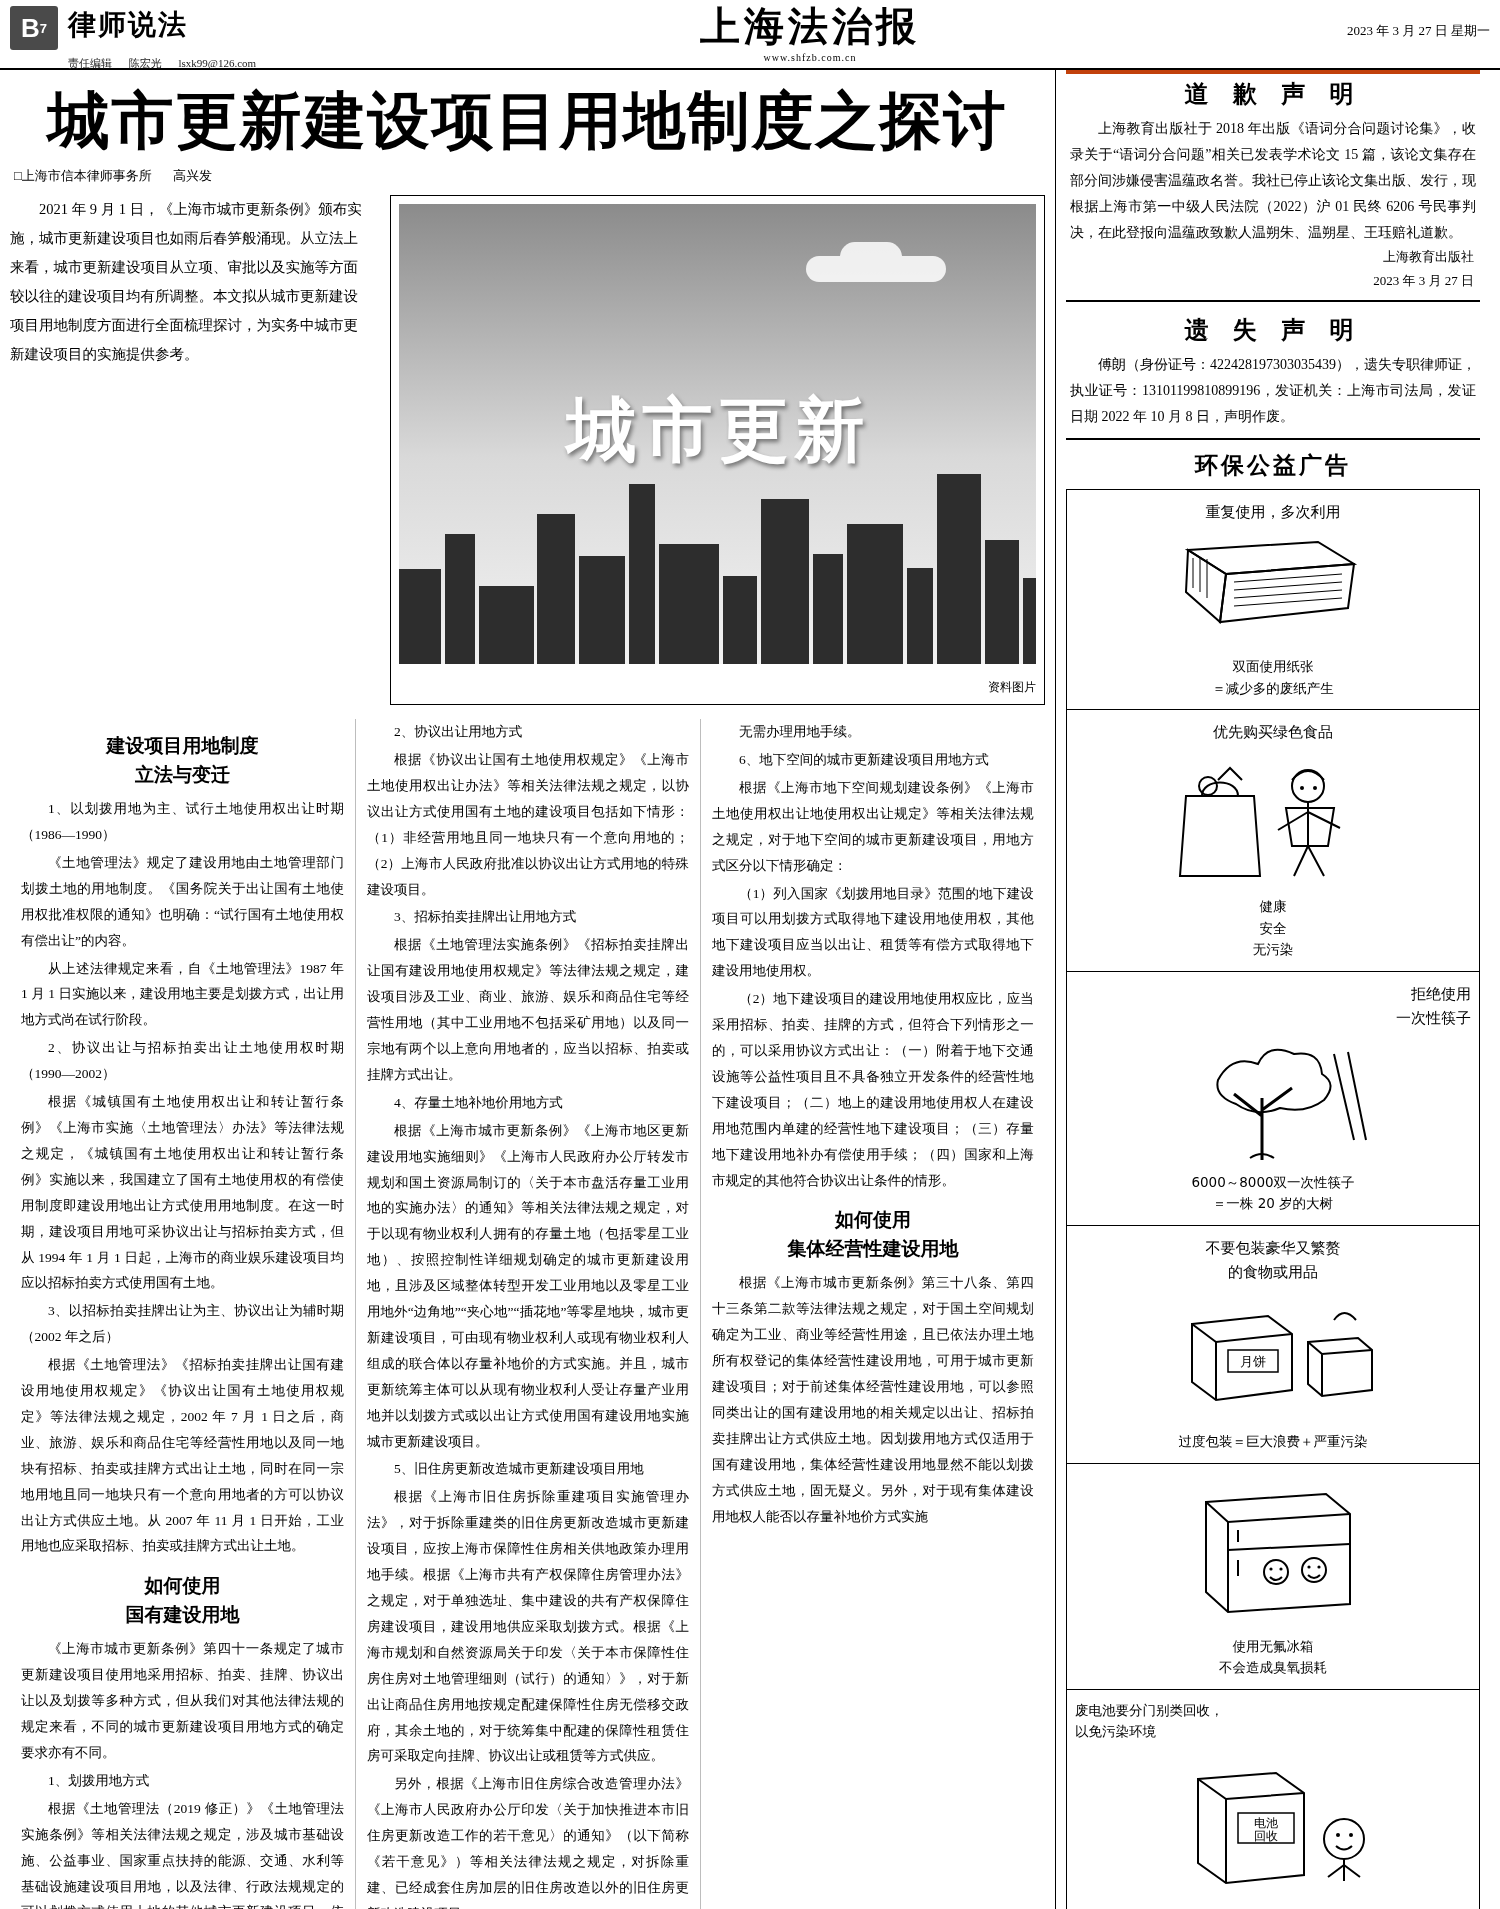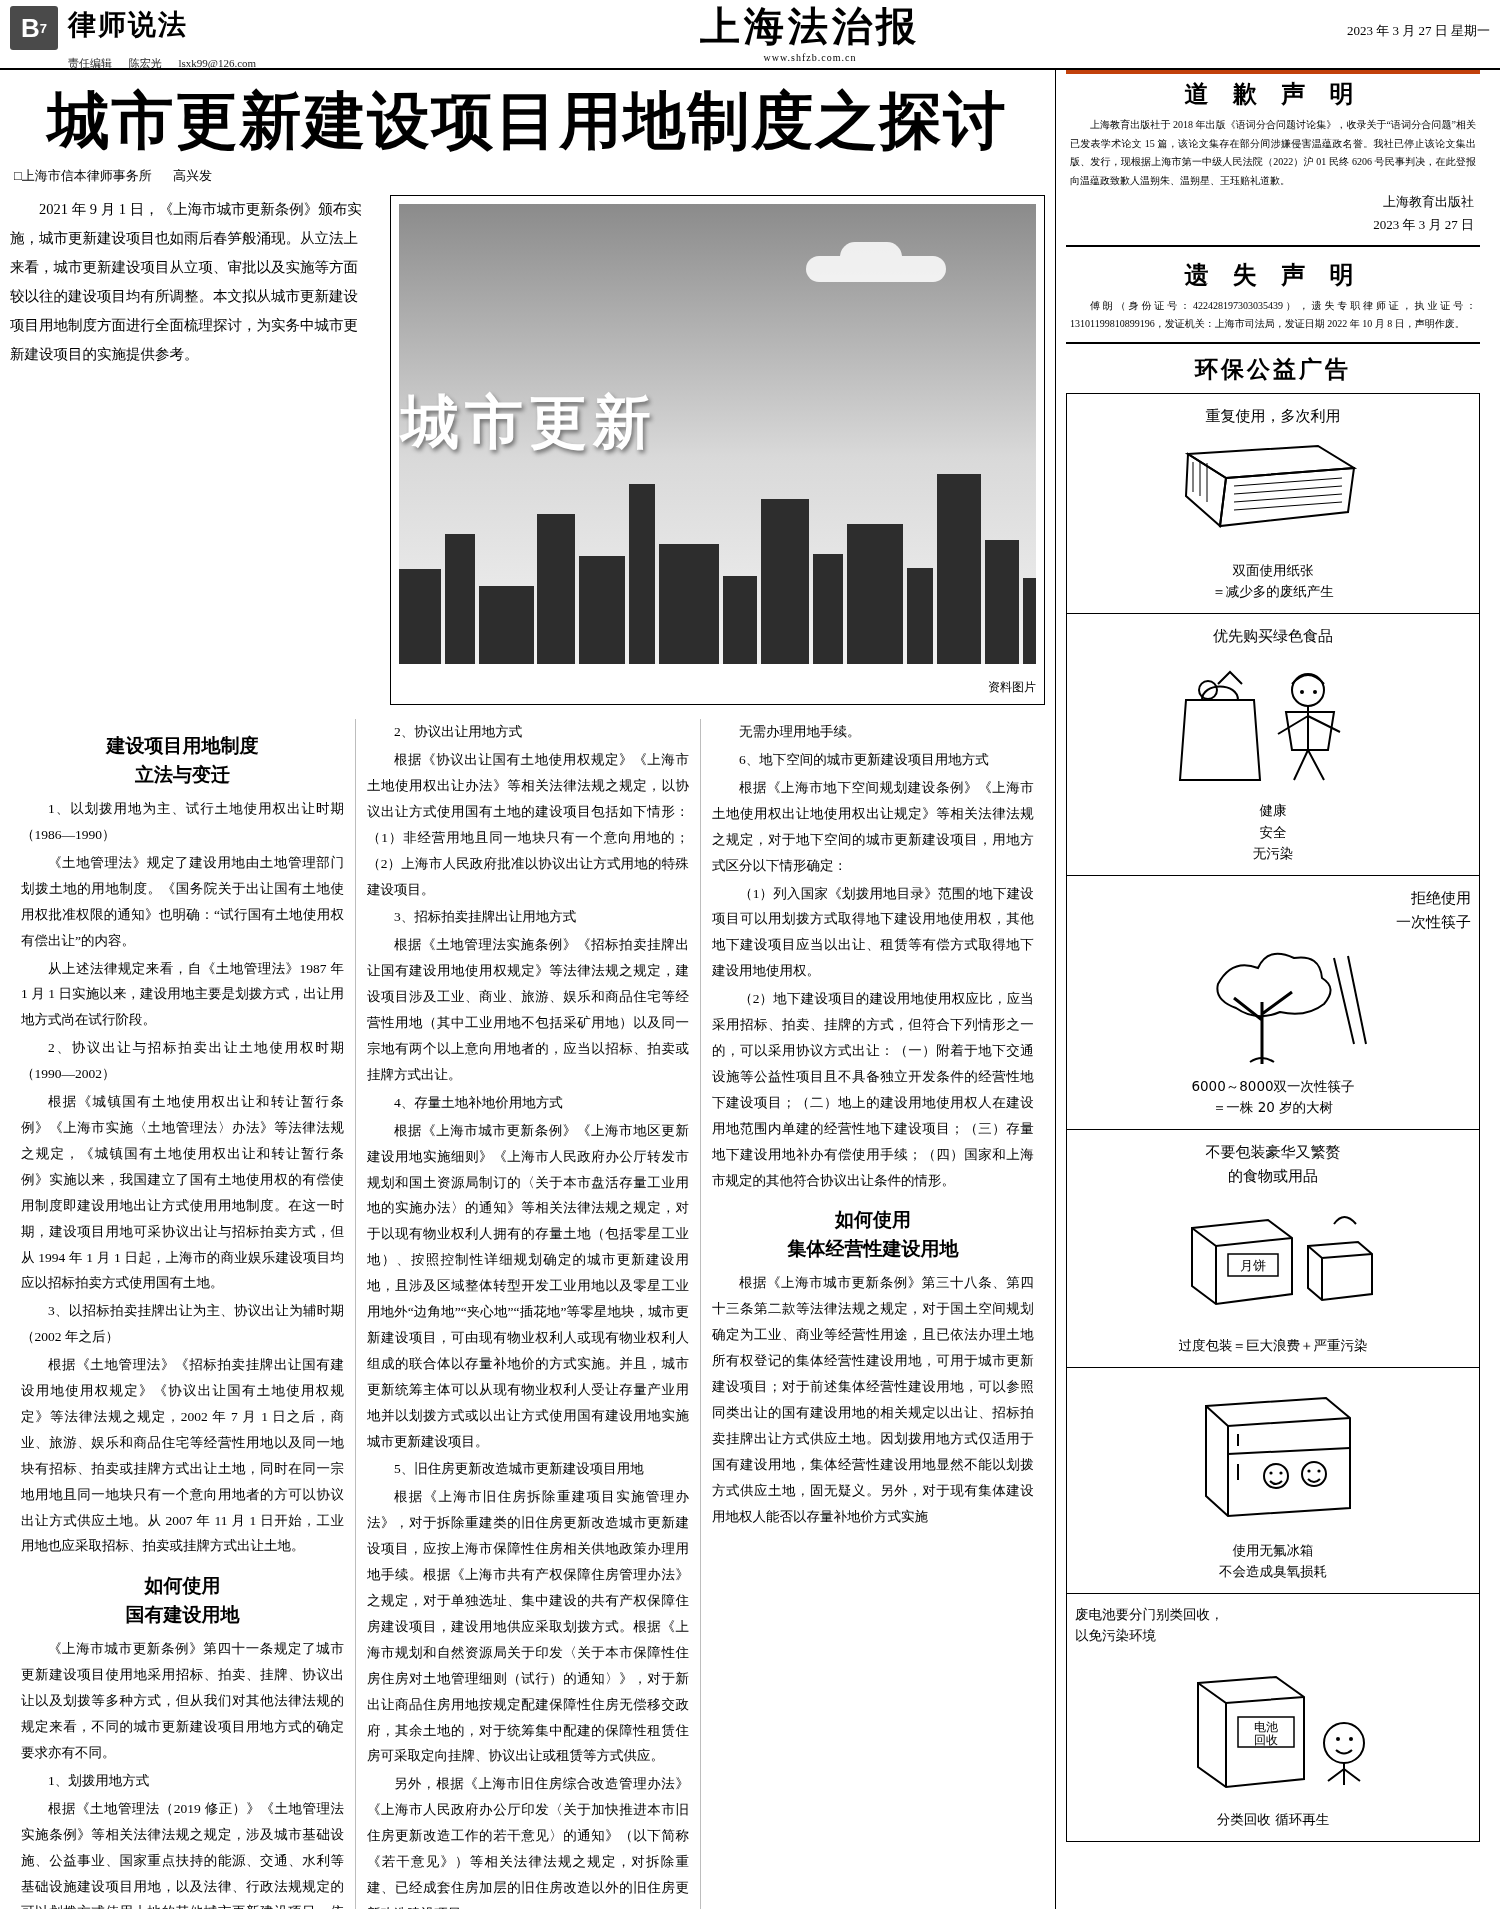--- a/index.html
+++ b/index.html
@@ -27,39 +27,39 @@
 
   
   .headline{font-family:"DejaVu Sans",sans-serif;font-weight:bold;font-size:62px;letter-spacing:2px;text-align:center;margin:18px 0 14px;line-height:1.05;}
   .byline{font-size:13px;margin:6px 0 10px 4px;}
   .byline span{margin-right:18px;}
 
   .intro-img-row{display:flex;}
   .intro{width:380px;font-size:14.5px;line-height:2.0;text-indent:2em;padding-right:18px;box-sizing:border-box;}
   .figure{flex:1;border:1px solid #000;padding:8px;box-sizing:border-box;}
   .fig-inner{height:460px;background:linear-gradient(#8b8b8b,#d9d9d9 55%,#f2f2f2);position:relative;overflow:hidden;}
-  .fig-title{position:absolute;top:180px;left:2px;right:0;text-align:left;font-family:"DejaVu Sans",sans-serif;font-weight:bold;font-size:58px;color:#fff;letter-spacing:6px;text-shadow:2px 3px 4px rgba(0,0,0,.45);}
+  .fig-title{position:absolute;top:180px;left:2px;right:0;text-align:center;font-family:"DejaVu Sans",sans-serif;font-weight:bold;font-size:70px;color:#fff;letter-spacing:6px;text-shadow:2px 3px 4px rgba(0,0,0,.45);}
   .sky-cloud{position:absolute;top:52px;right:90px;width:140px;height:26px;background:#fff;border-radius:14px;opacity:.85;}
   .sky-cloud:after{content:"";position:absolute;top:-14px;left:34px;width:62px;height:30px;background:#fff;border-radius:20px;}
   .skyline{position:absolute;bottom:0;left:0;right:0;height:215px;}
   .bld{position:absolute;bottom:0;background:#2d2d2d;}
   .fig-cap{text-align:right;font-size:12px;margin-top:15px;}
 
   
   .cols3{display:flex;margin-top:14px;}
   .col{width:33.33%;padding:0 11px;box-sizing:border-box;font-size:13.5px;line-height:1.92;text-align:justify;}
   .col + .col{border-left:1px solid #bdbdbd;}
   .col p{margin:0 0 2px;text-indent:2em;}
   .sec-h{font-family:"DejaVu Sans",sans-serif;font-weight:bold;font-size:19px;text-align:center;line-height:1.5;margin:12px 0 8px;text-indent:0;}
 
   
   .rail-head{font-family:"DejaVu Sans",sans-serif;font-weight:bold;font-size:24px;letter-spacing:8px;text-align:center;padding:4px 0 6px;}
   .rail-box{border-bottom:2px solid #000;padding-bottom:8px;margin-bottom:8px;}
   .rail-top-line{border-top:4px solid #c2410c;}
-  .rail-text{font-size:10px;line-height:1.85;text-align:justify;text-indent:2em;padding:0 4px;}
+  .rail-text{font-size:14px;line-height:1.85;text-align:justify;text-indent:2em;padding:0 4px;}
   .rail-sign{text-align:right;font-size:13px;line-height:1.8;padding-right:6px;}
   .ad-head{font-family:"DejaVu Sans",sans-serif;font-weight:bold;font-size:23px;letter-spacing:3px;text-align:center;margin:10px 0 8px;}
 
   .ad-cell{border:1px solid #000;margin:0 0 -1px 0;padding:10px 8px;box-sizing:border-box;position:relative;background:#fff;}
   .ad-cap{font-family:"DejaVu Sans",sans-serif;font-size:15px;text-align:center;line-height:1.6;}
   .ad-cap.small{font-size:13.5px;}
   .sketch{display:block;margin:6px auto;}
 </style>
 </head>
 <body>

